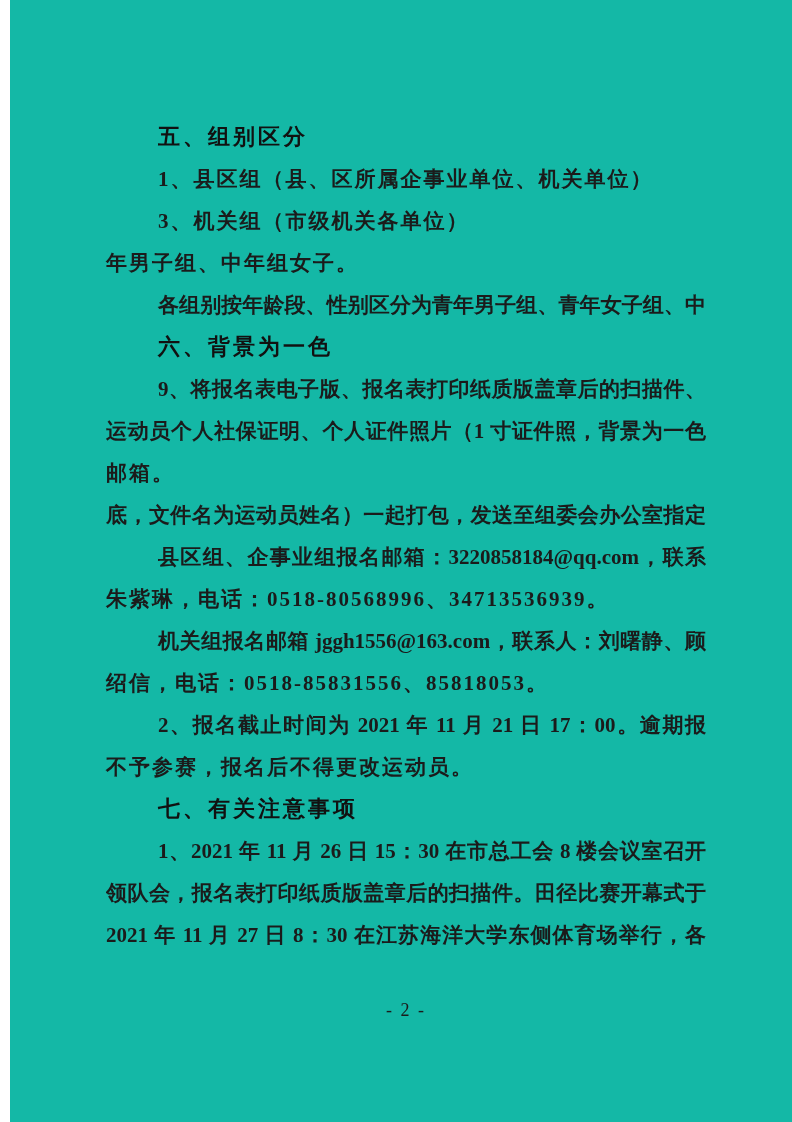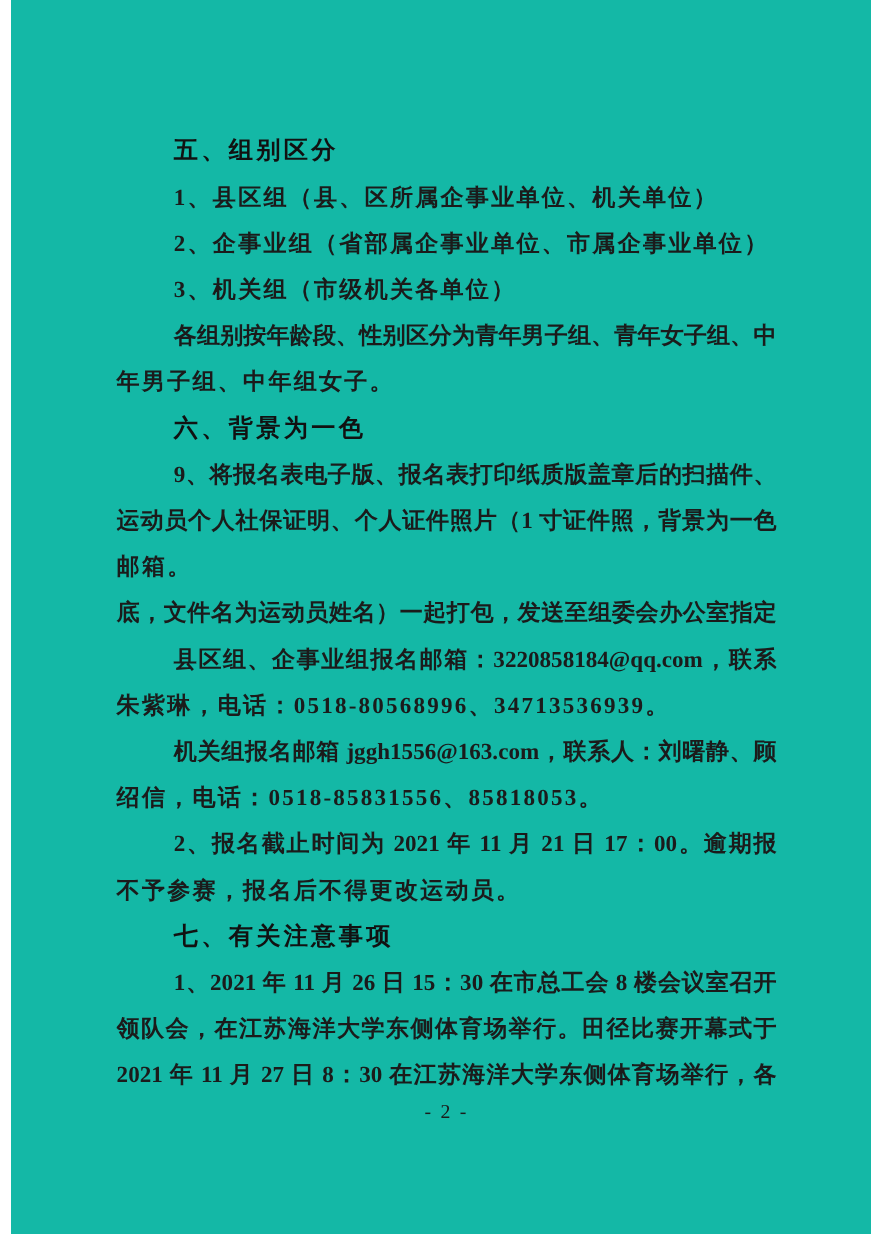--- a/index.html
+++ b/index.html
@@ -67,44 +67,43 @@
 </style>
 </head>
 <body>
 
 <div class="page">
   <div class="body-text">
 
     <div class="ln h ind">五、组别区分</div>
 
     <div class="ln ind">1、县区组（县、区所属企事业单位、机关单位）</div>
-    <div class="ln ind">2、企事业组（省部属企事业单位、市属企事业单位）</div>
     <div class="ln ind">3、机关组（市级机关各单位）</div>
 
+    <div class="ln">年男子组、中年组女子。</div>
     <div class="ln fill ind">各组别按年龄段、性别区分为青年男子组、青年女子组、中</div>
-    <div class="ln">年男子组、中年组女子。</div>
 
     <div class="ln h ind">六、背景为一色</div>
 
     <div class="ln fill ind">9、将报名表电子版、报名表打印纸质版盖章后的扫描件、</div>
     <div class="ln fill">运动员个人社保证明、个人证件照片（1 寸证件照，背景为一色</div>
     <div class="ln">邮箱。</div>
     <div class="ln fill">底，文件名为运动员姓名）一起打包，发送至组委会办公室指定</div>
 
     <div class="ln fill ind">县区组、企事业组报名邮箱：3220858184@qq.com，联系人：</div>
     <div class="ln">朱紫琳，电话：0518-80568996、34713536939。</div>
 
     <div class="ln fill ind">机关组报名邮箱 jggh1556@163.com，联系人：刘曙静、顾</div>
     <div class="ln">绍信，电话：0518-85831556、85818053。</div>
 
     <div class="ln fill ind">2、报名截止时间为 2021 年 11 月 21 日 17：00。逾期报名，</div>
     <div class="ln">不予参赛，报名后不得更改运动员。</div>
 
     <div class="ln h ind">七、有关注意事项</div>
 
     <div class="ln fill ind">1、2021 年 11 月 26 日 15：30 在市总工会 8 楼会议室召开</div>
-    <div class="ln fill">领队会，在江苏海洋大学东侧体育场举行。田径比赛开幕式于</div>
+    <div class="ln fill">领队会，报名表打印纸质版盖章后的扫描件。田径比赛开幕式于</div>
     <div class="ln fill">2021 年 11 月 27 日 8：30 在江苏海洋大学东侧体育场举行，各</div>
 
   </div>
 
   <div class="footer">- 2 -</div>
 </div>
 
 </body></html>

